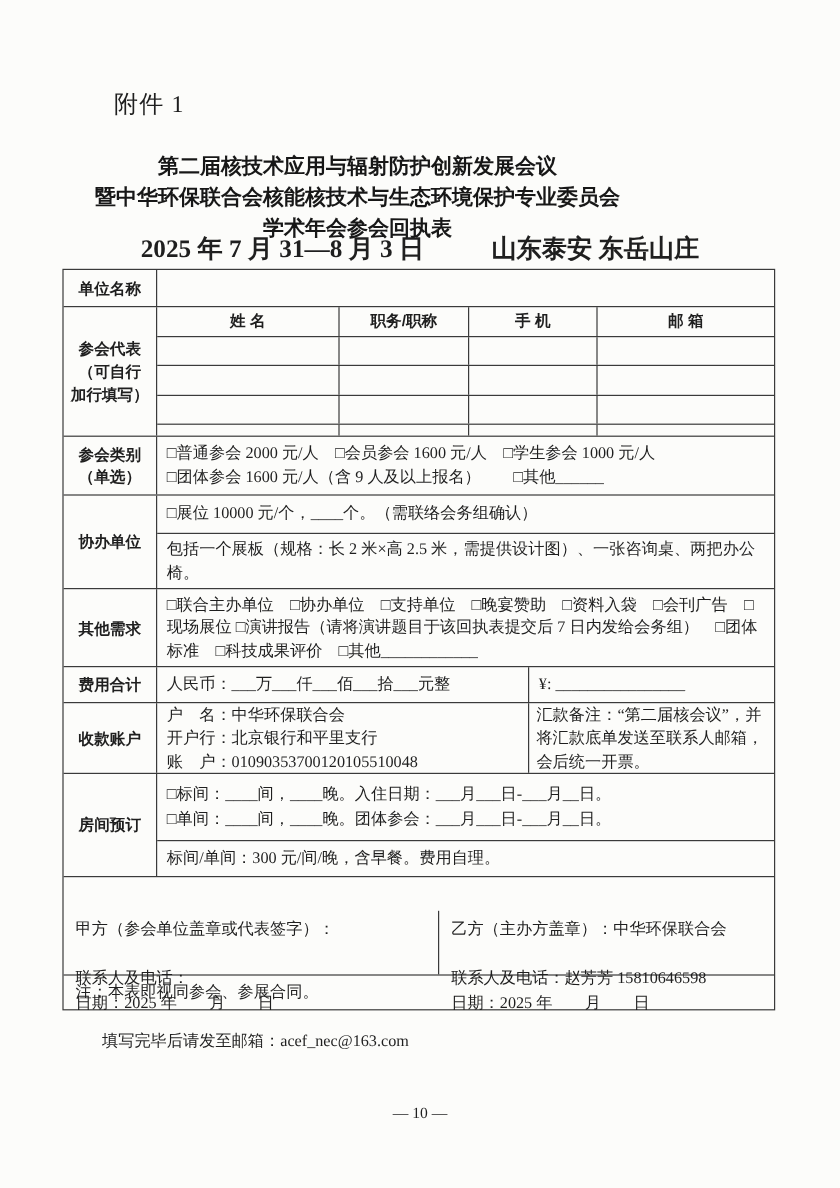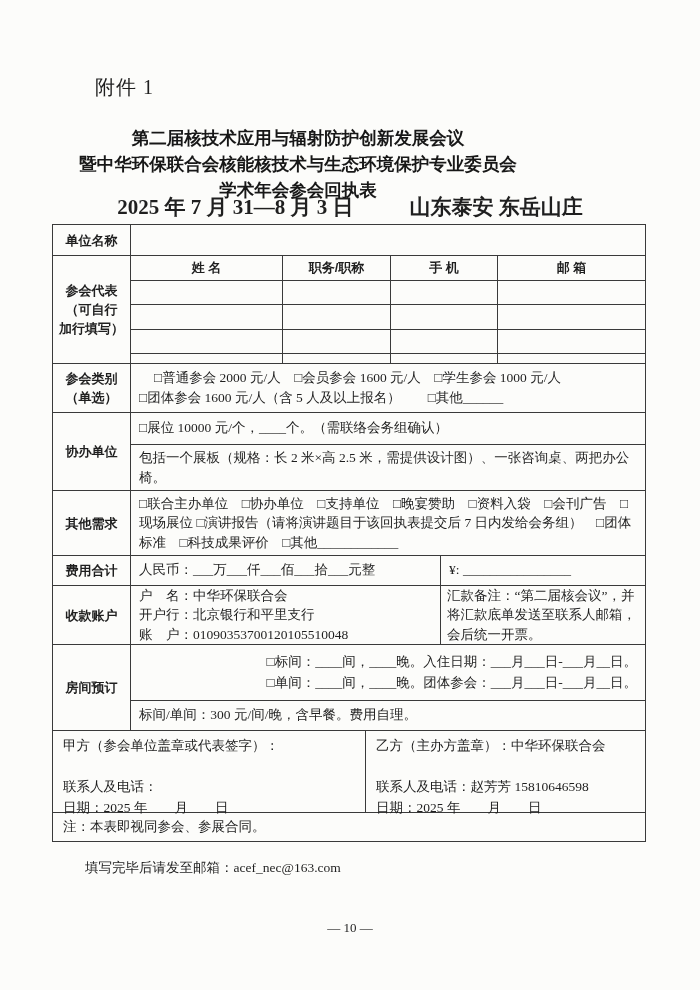--- a/index.html
+++ b/index.html
@@ -36,30 +36,30 @@
   .d-c{border-right:1px solid #3a3a3a;display:flex;align-items:center;justify-content:center;}
   .d-c:last-child{border-right:none;}
   .d-c.c1{flex:0 0 152px;} .d-c.c2{flex:0 0 108px;} .d-c.c3{flex:0 0 107px;} .d-c.c4{flex:1;}
   .d-head{height:25px;font-family:"Liberation Sans","DejaVu Sans",sans-serif;
           font-weight:bold;font-size:13px;}
   .d-empty{height:24px;} .d-empty.r2{height:25px;} .d-empty.thin{height:9px;}
 
   .h-unit{height:31px;}
   .h-cat{height:49px;} .h-booth1{height:32px;} .h-booth2{height:45px;}
   .h-other{height:65px;} .h-fee{height:30px;} .h-acct{height:59px;}
-  .h-room1{height:56px;align-items:flex-end;} .h-room2{height:29px;}
+  .h-room1{height:56px;} .h-room2{height:29px;}
   .sub-split{border-bottom:1px solid #3a3a3a;}
   .vcenter{display:flex;flex-direction:column;justify-content:center;}
 
   .split{display:flex;flex:1;}
   .split .left{flex:0 0 310px;border-right:1px solid #3a3a3a;}
   .acct-remark{padding:3px 6px;line-height:19.5px;}
 
   .sign-row{display:flex;border-bottom:1px solid #3a3a3a;height:82px;}
-  .sign-cell{padding:4px 10px;line-height:21px;}
+  .sign-cell{padding:4px 10px;line-height:21px;margin-top:28px;}
   .sign-cell.a{flex:0 0 313px;border-right:1px solid #3a3a3a;}
   .sign-cell.b{flex:1;}
   .sign-gap{height:20px;}
   .note-row{height:28px;display:flex;align-items:center;padding:0 10px;}
 
   .footer-note{position:absolute;left:85px;top:858px;font-size:13.5px;}
   .page-num{position:absolute;left:0;top:918px;width:700px;text-align:center;font-size:13px;}
   .line19{line-height:19.5px;padding:2px 8px;}
 </style>
 </head>
@@ -127,22 +127,22 @@
         </div>
       </div>
     </div>
 
     <div class="row h-cat">
       <div class="lbl">
         <div>参会类别</div>
         <div>（单选）</div>
       </div>
       <div class="content vcenter">
-        <div class="cell-text" style="padding-bottom:0;margin-left:15px;">□普通参会 2000 元/人　□会员参会 1600 元/人　□学生参会 1000 元/人</div>
-        <div class="cell-text" style="padding-top:0;">□团体参会 1600 元/人（含 5 人及以上报名）　　□其他______</div>
+        <div class="cell-text" style="padding-bottom:0;">□普通参会 2000 元/人　□会员参会 1600 元/人　□学生参会 1000 元/人</div>
+        <div class="cell-text" style="padding-top:0;">□团体参会 1600 元/人（含 9 人及以上报名）　　□其他______</div>
       </div>
     </div>
 
     <div class="row">
       <div class="lbl">协办单位</div>
       <div class="content">
         <div class="h-booth1 sub-split vcenter">
           <div class="cell-text">□展位 10000 元/个，____个。（需联络会务组确认）</div>
         </div>
         <div class="h-booth2 vcenter">

